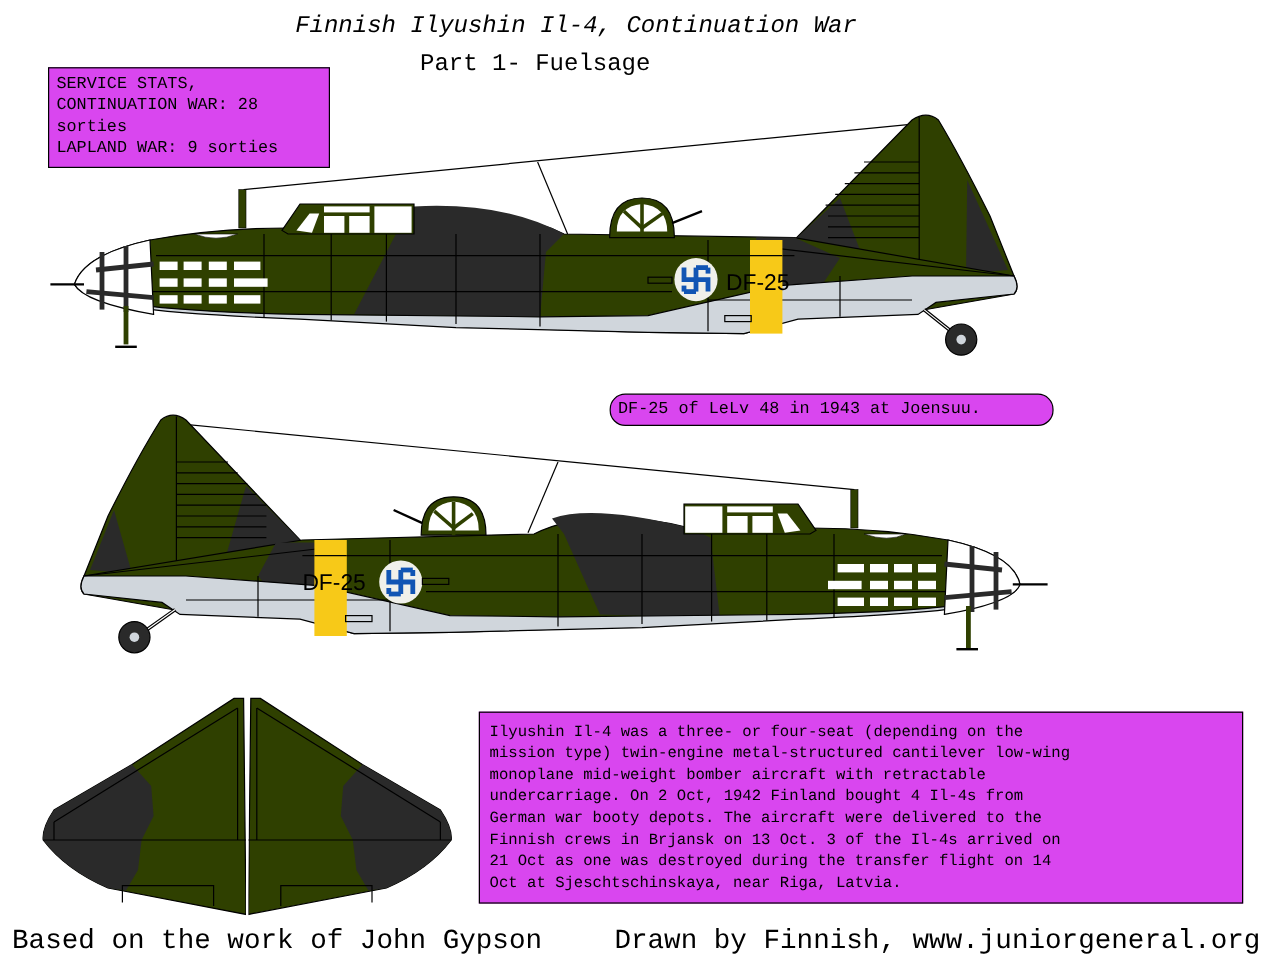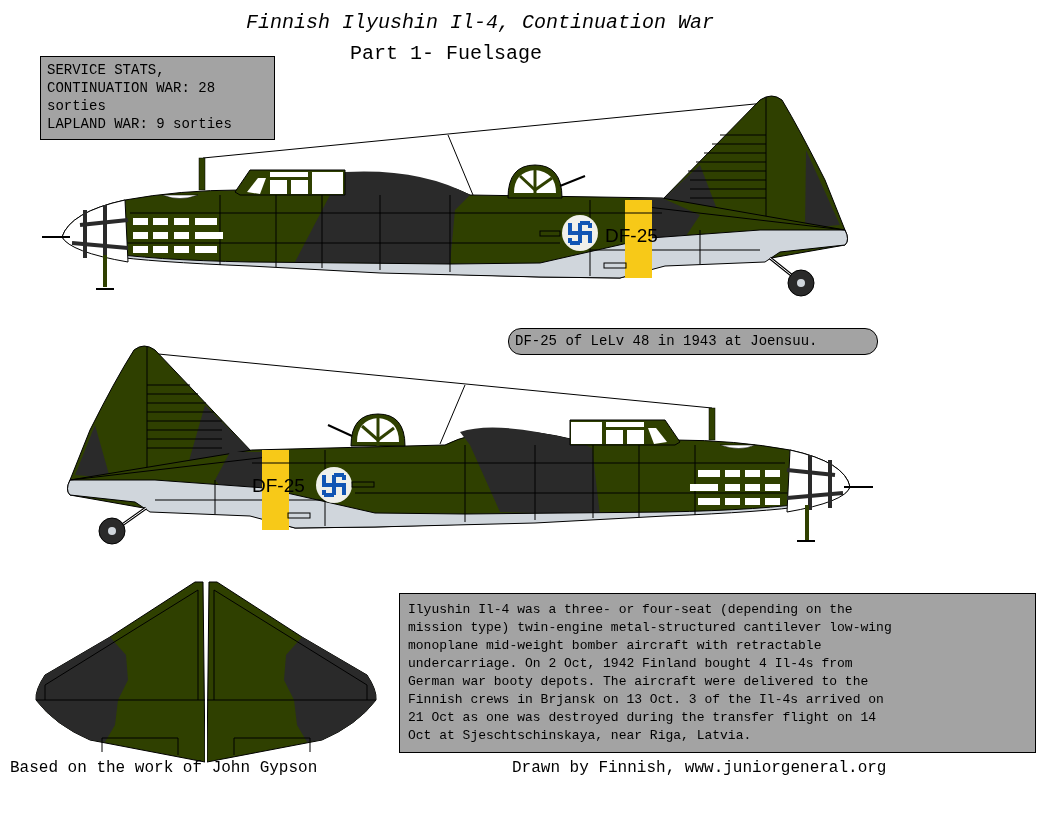--- a/index.html
+++ b/index.html
@@ -1,24 +1,24 @@
 <!DOCTYPE html>
 <html><head>
 <meta charset="utf-8">
 <style>
   html, body { margin:0; padding:0; background:#ffffff; }
   body { width:1056px; height:816px; position:relative; overflow:hidden; font-family:"Liberation Mono", "DejaVu Sans Mono", monospace; color:#000; }
   .title { position:absolute; left:0; width:960px; text-align:center; font-size:20px; line-height:22px; white-space:pre; }
   #t1 { top:12px; left:0; width:960px;font-style:italic; }
   #t2 { top:43px; left:16px; width:860px; }
-  .box { position:absolute; border:1px solid #000; background:#a3a3a3; font-size:14px; line-height:18px; padding:4px 6px; box-sizing:border-box; white-space:pre-wrap; }
+  .box { position:absolute; border:1px solid #000; background:#d946ef; font-size:14px; line-height:18px; padding:4px 6px; box-sizing:border-box; white-space:pre-wrap; }
   #stats { left:40px; top:56px; width:235px; height:84px; }
   #caption { left:508px; top:328px; width:370px; height:27px; white-space:nowrap; padding-top:3px;border-radius:13px; }
   #desc { left:399px; top:593px; width:637px; height:160px; font-size:13px; line-height:18px; padding:7px 8px; }
-  .footer { position:absolute; top:756px; font-size:16px; line-height:24px; white-space:nowrap; }
+  .footer { position:absolute; top:772px; font-size:23px; line-height:24px; white-space:nowrap; }
   #foot-l { left:10px; }
   #foot-r { left:512px; }
   svg { position:absolute; left:0; top:0; }
   .reg { font-family:"Liberation Sans", "DejaVu Sans", sans-serif; font-size:19px; }
 </style>
 </head>
 <body>
 
 <div id="t1" class="title">Finnish Ilyushin Il-4, Continuation War</div>
 <div id="t2" class="title">Part 1- Fuelsage</div>

